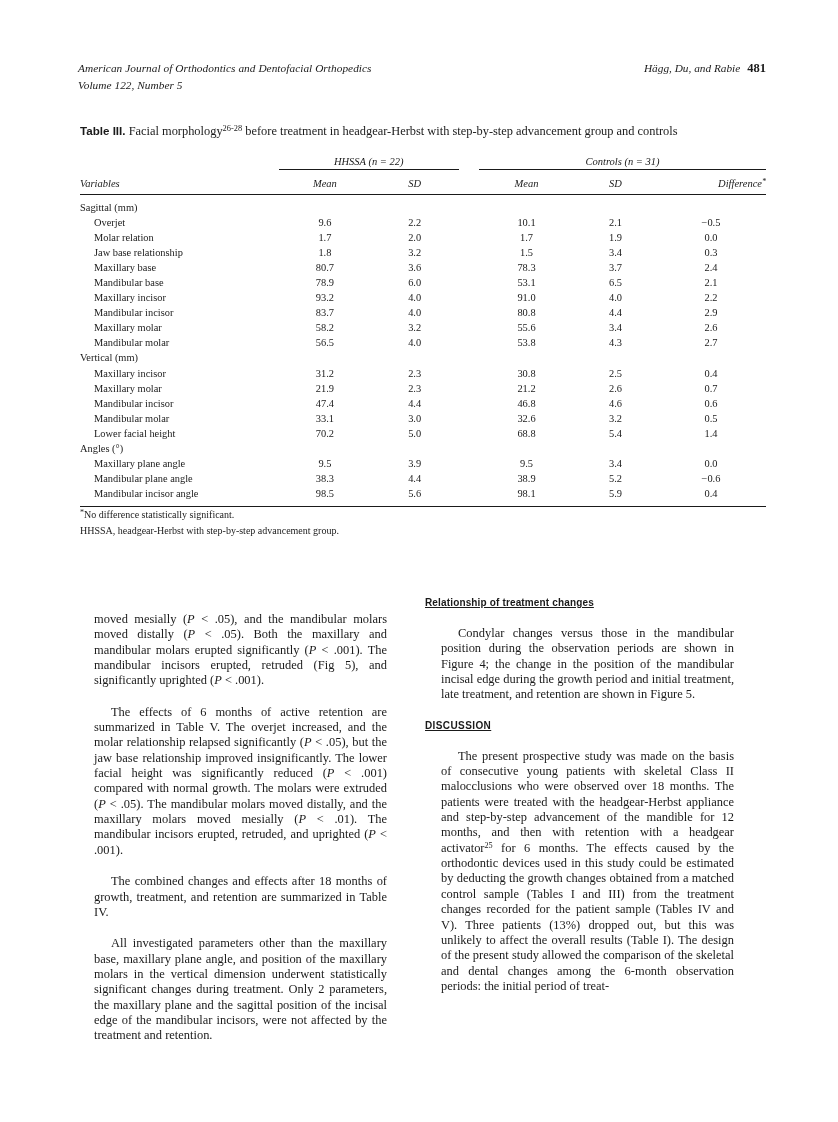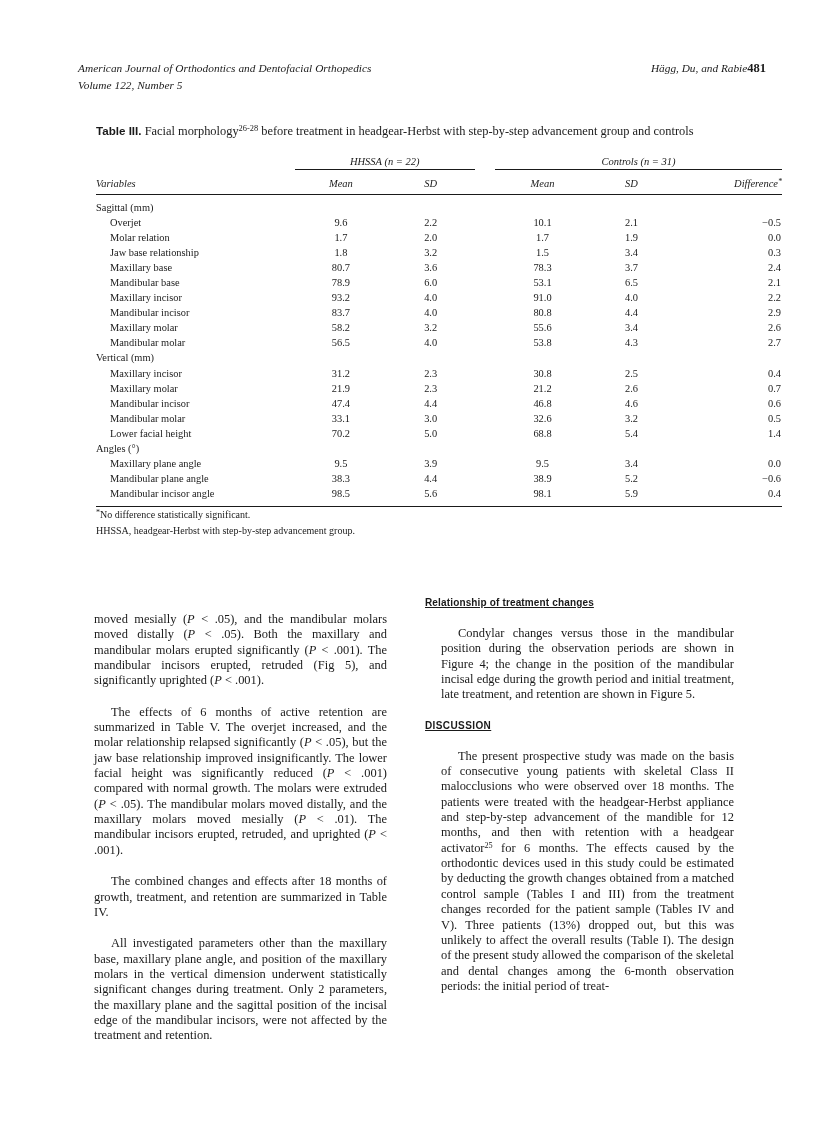--- a/index.html
+++ b/index.html
@@ -48,26 +48,27 @@
     top: 0;
     font-style: italic;
     font-size: 11.3px;
     line-height: 16.5px;
     white-space: nowrap;
   }
   .runhead-right .pageno {
     font-style: normal;
     font-weight: bold;
     font-size: 12.5px;
+    margin-left: 7px;
   }
 
   
   .table-block {
     position: absolute;
-    left: 18px;
+    left: 2px;
     top: 122px;
     width: 686px;
   }
   .table-caption {
     font-size: 12.4px;
     line-height: 17.5px;
     width: 682px;
     margin-bottom: 9px;
   }
   .table-caption .tnum {
@@ -142,21 +143,21 @@
 
   tr.datarow td {
     font-size: 10.4px;
     line-height: 15.1px;
     height: 15.1px;
   }
   td.lbl { text-align: left; }
   td.lbl.sec { padding-left: 0px; }
   td.lbl.ind { padding-left: 14px; }
   td.num { text-align: center; }
-  td.num.diff { text-align: right; padding-right: 1px; }
+  td.num.diff { padding-right: 1px; }
 
   tr.firstdata td { padding-top: 5px; }
   tr.lastdata td { padding-bottom: 5px; }
 
   .tbl-footrule {
     border-top: 1.7px solid #1a1a1a;
     margin-top: 0px;
     padding-top: 0;
   }
   .tbl-note {

